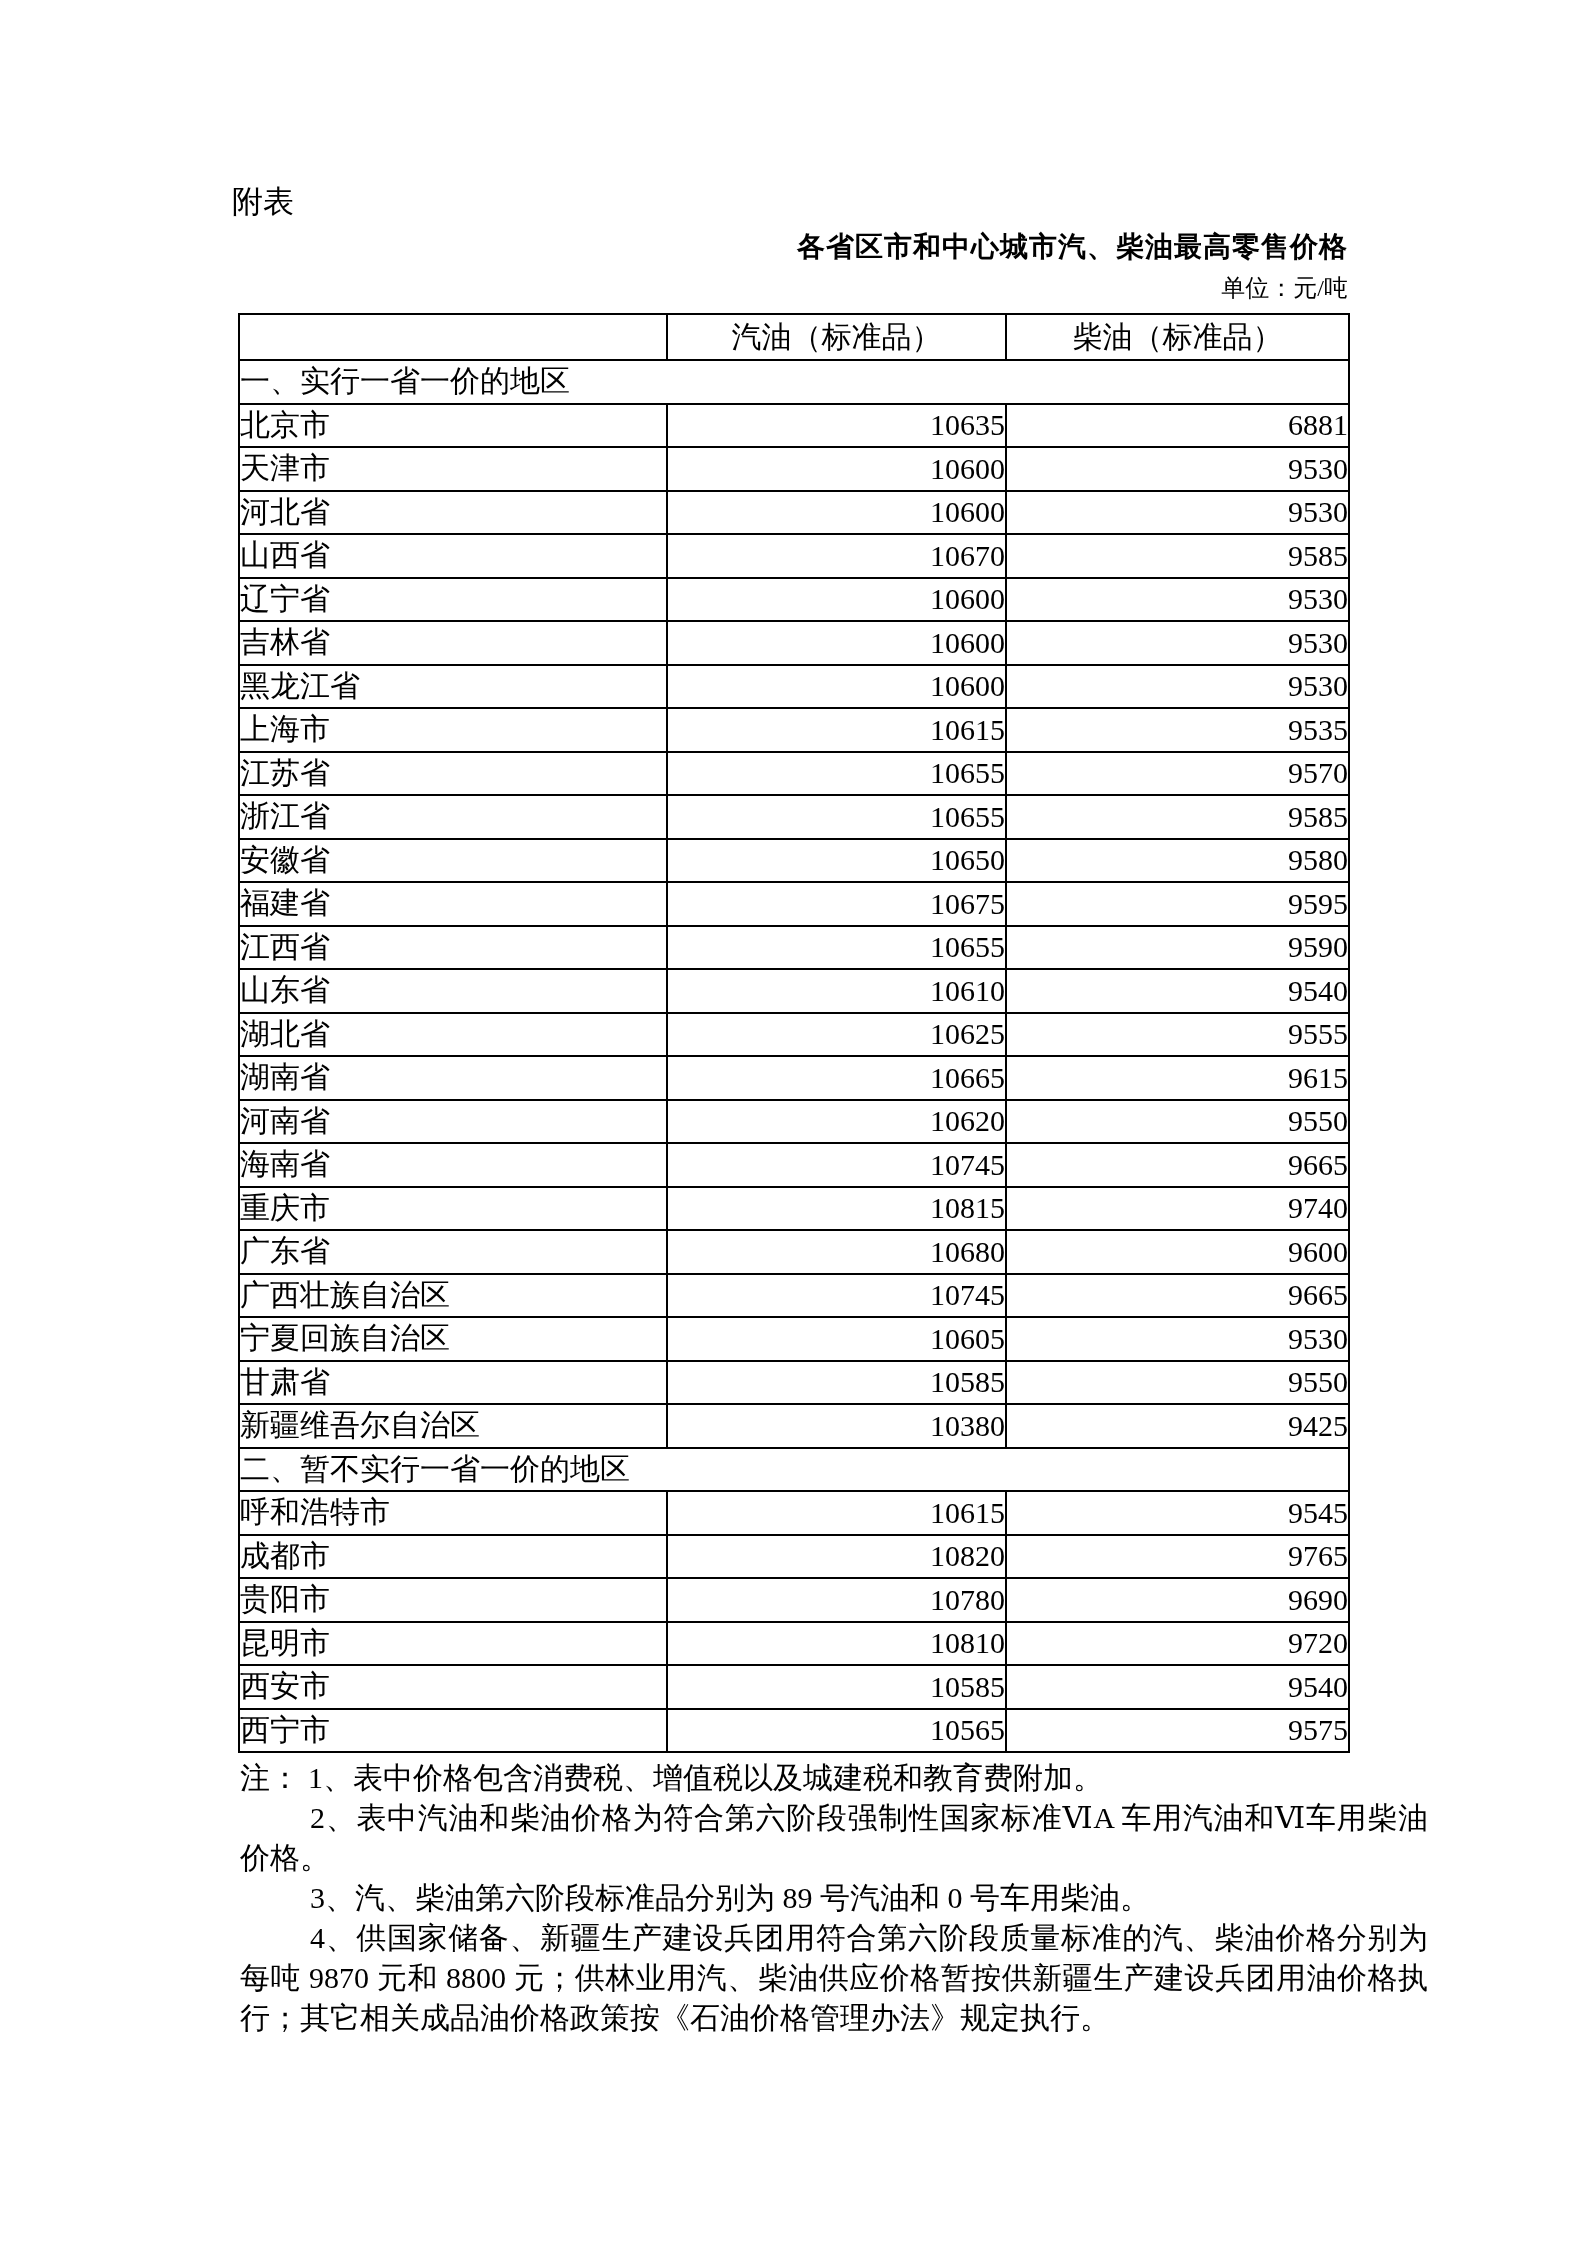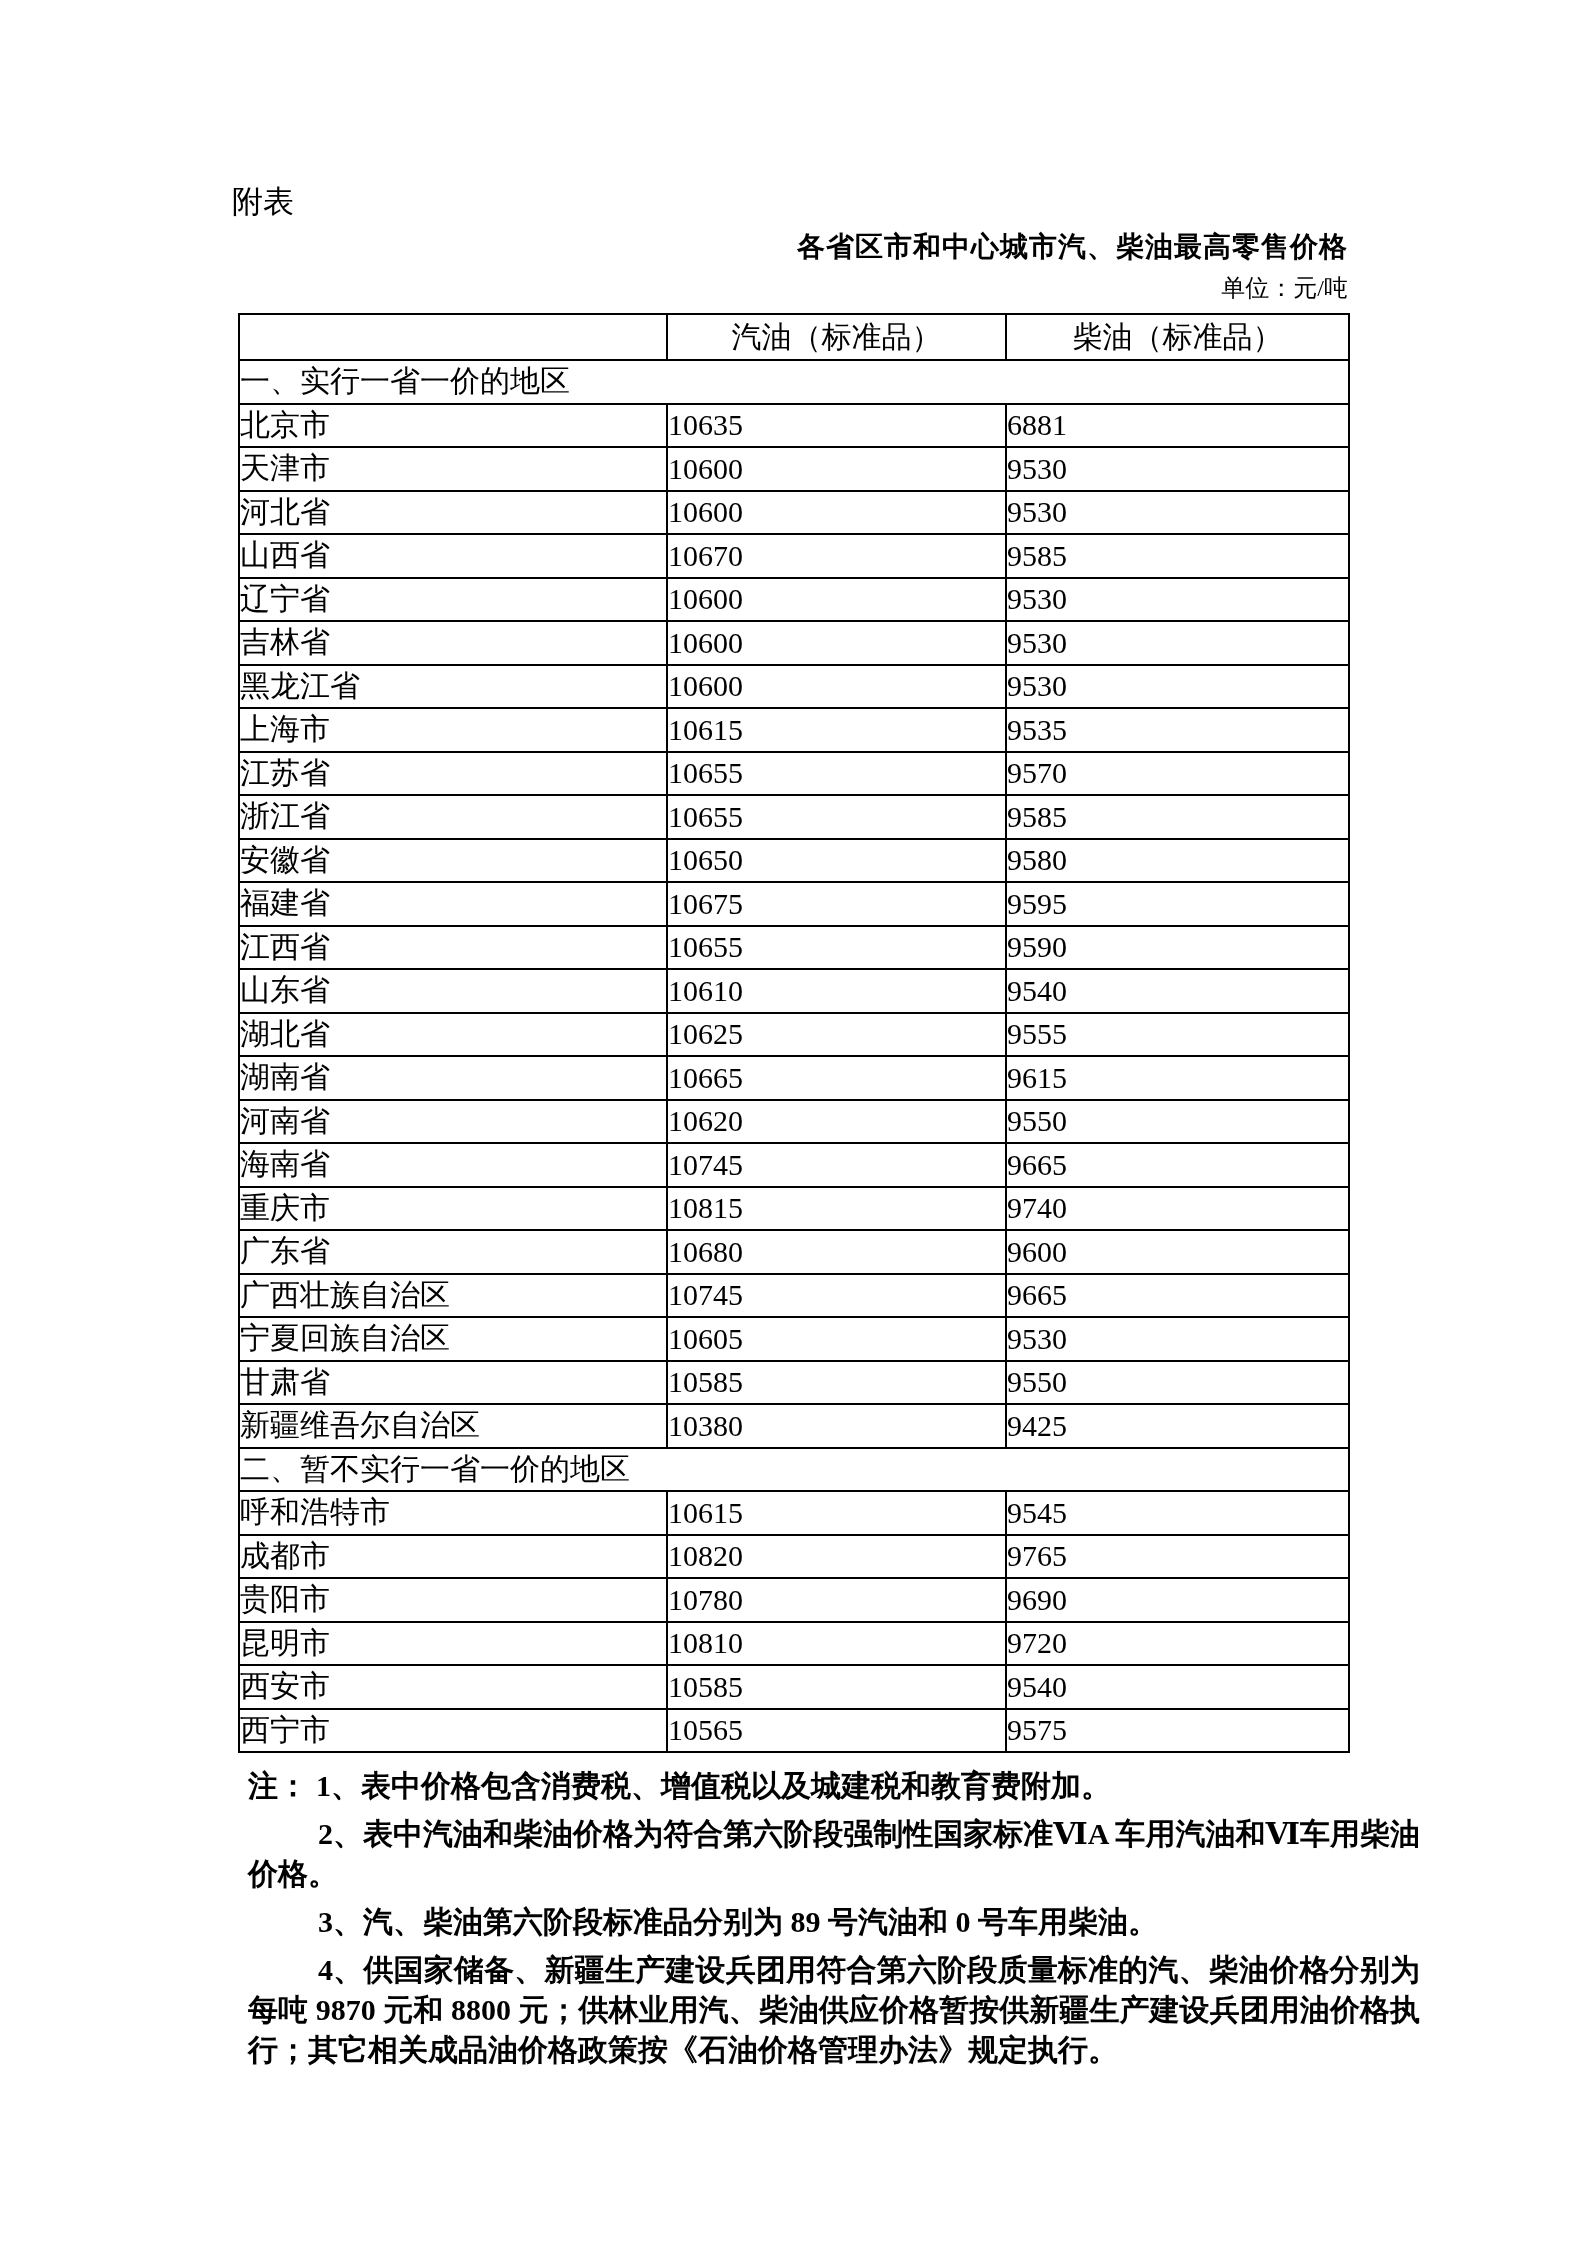--- a/index.html
+++ b/index.html
@@ -68,36 +68,35 @@
   }
   td.section {
     padding-left: 6px;
     text-align: left;
   }
   td.region {
     padding-left: 88px;
     text-align: left;
   }
   td.num {
-    text-align: left;
+    text-align: right;
     font-family: "Liberation Serif", "DejaVu Serif", serif;
   }
   .notes {
     position: absolute;
     left: 240px;
     top: 1758px;
     width: 1188px;
     font-size: 30px;
     line-height: 40px;
     text-align: justify;
   }
   .notes p {
-    margin: 8px;
+    margin: 0;
     padding: 0;
-    font-weight: bold;
   }
   .notes p.indent {
     text-indent: 70px;
   }
   .note-label {
     margin-right: 8px;
   }
 </style>
 </head>
 <body>

